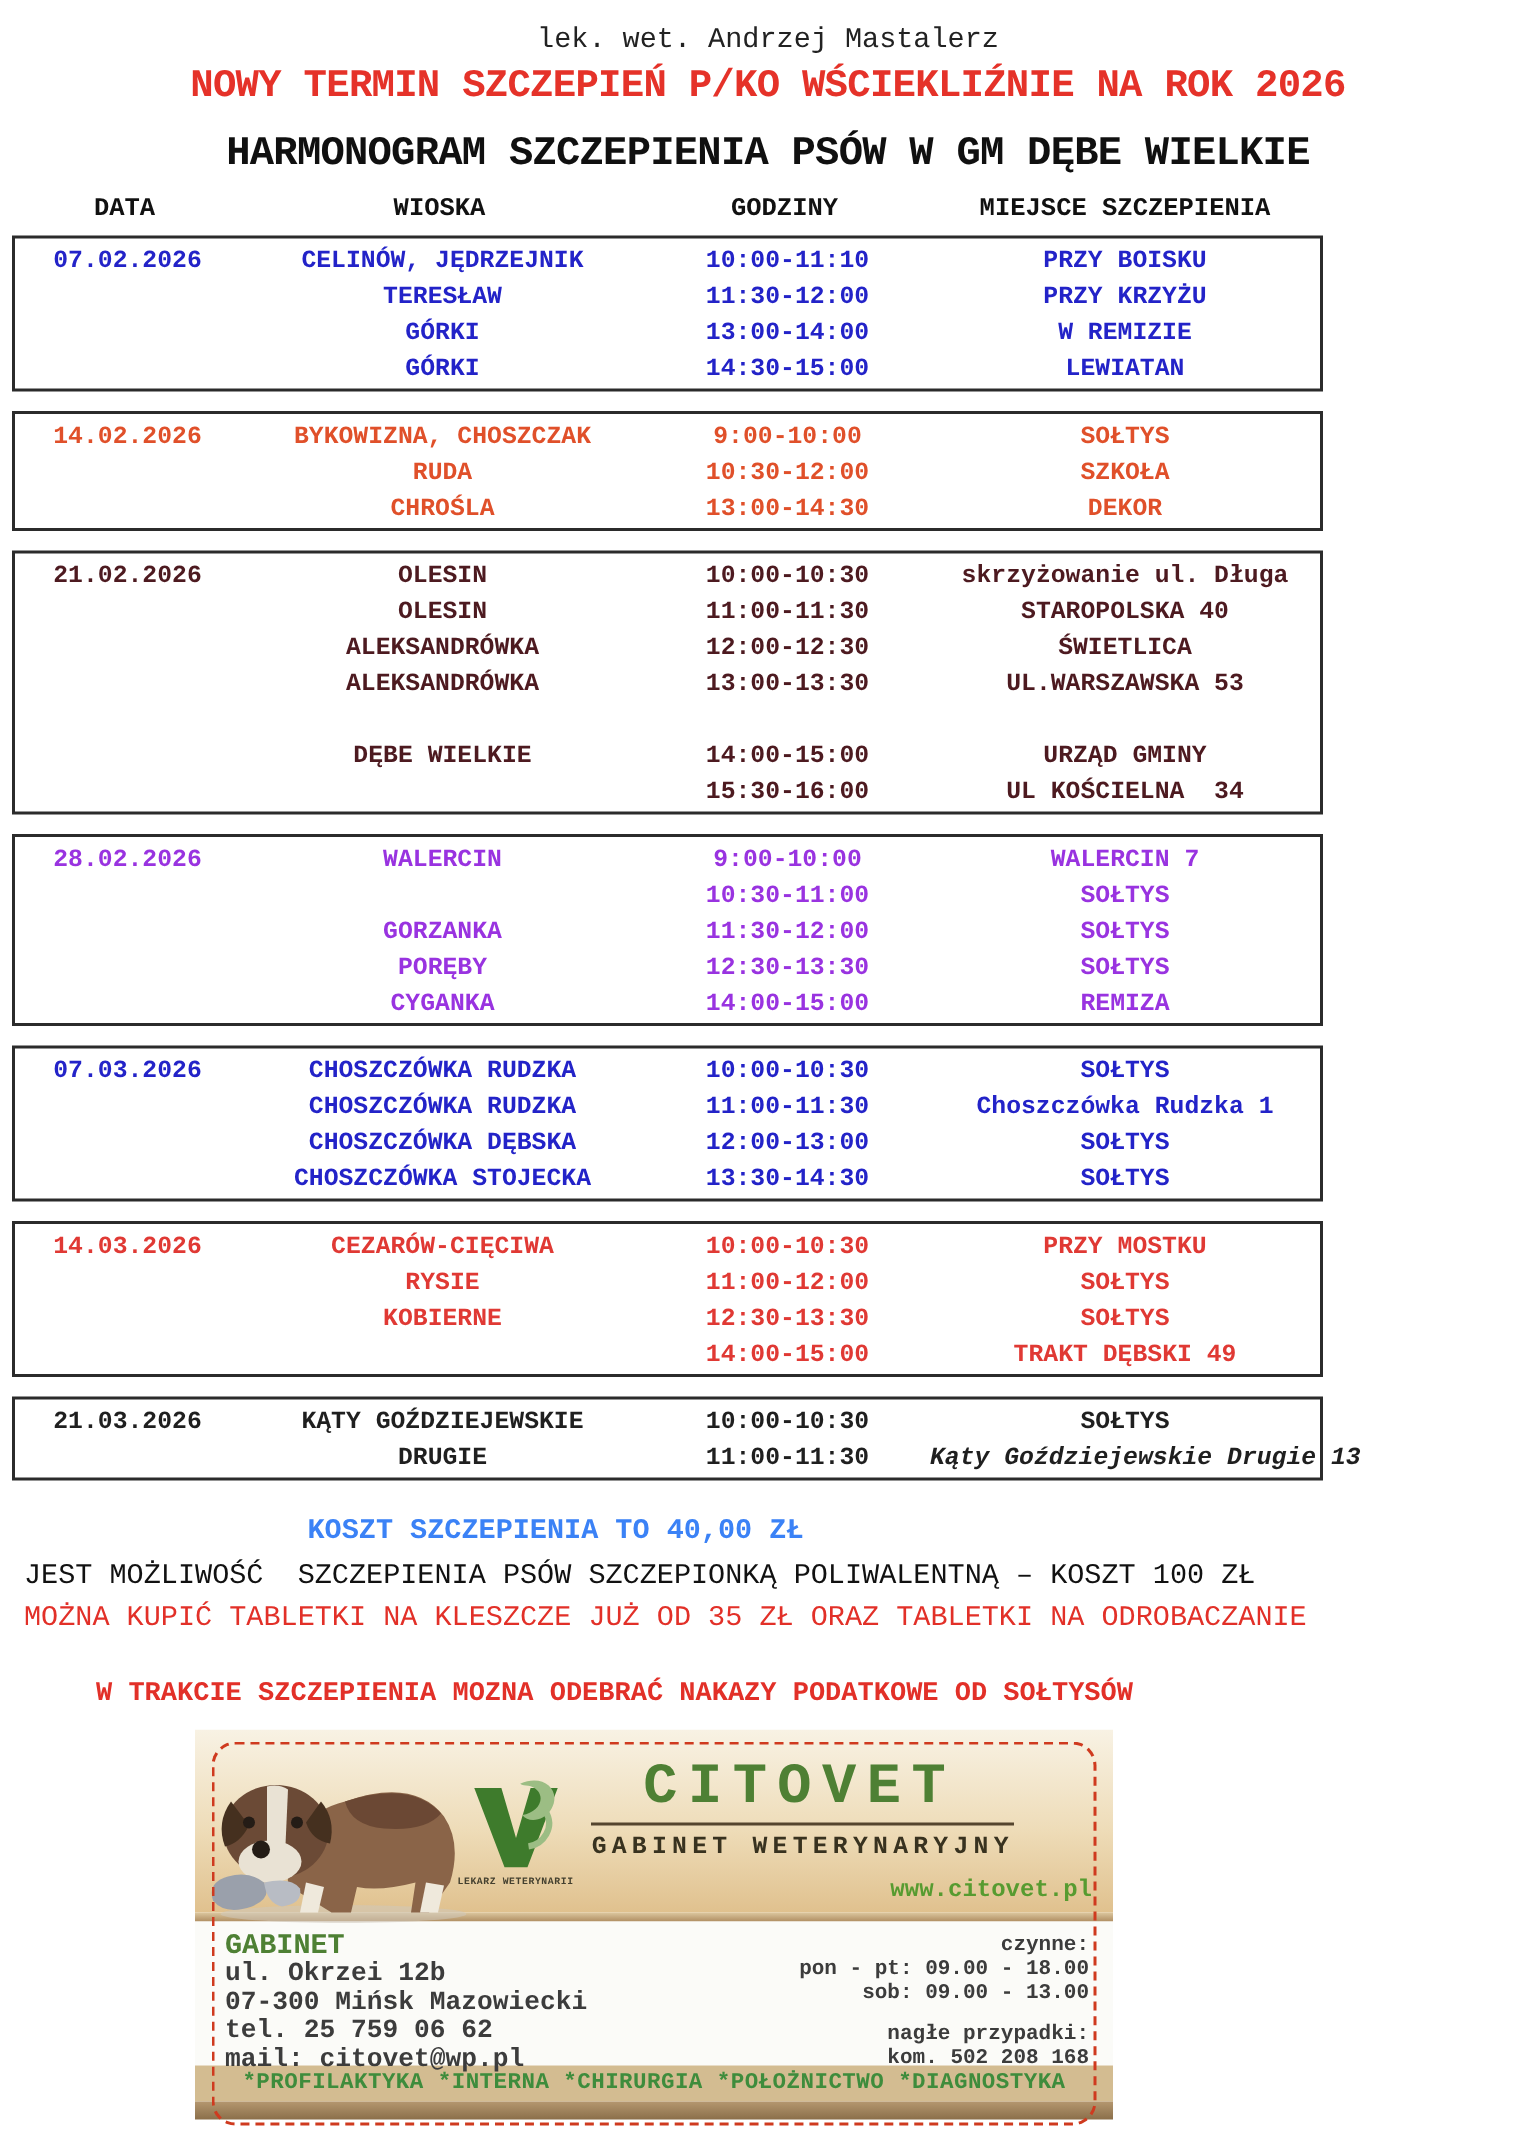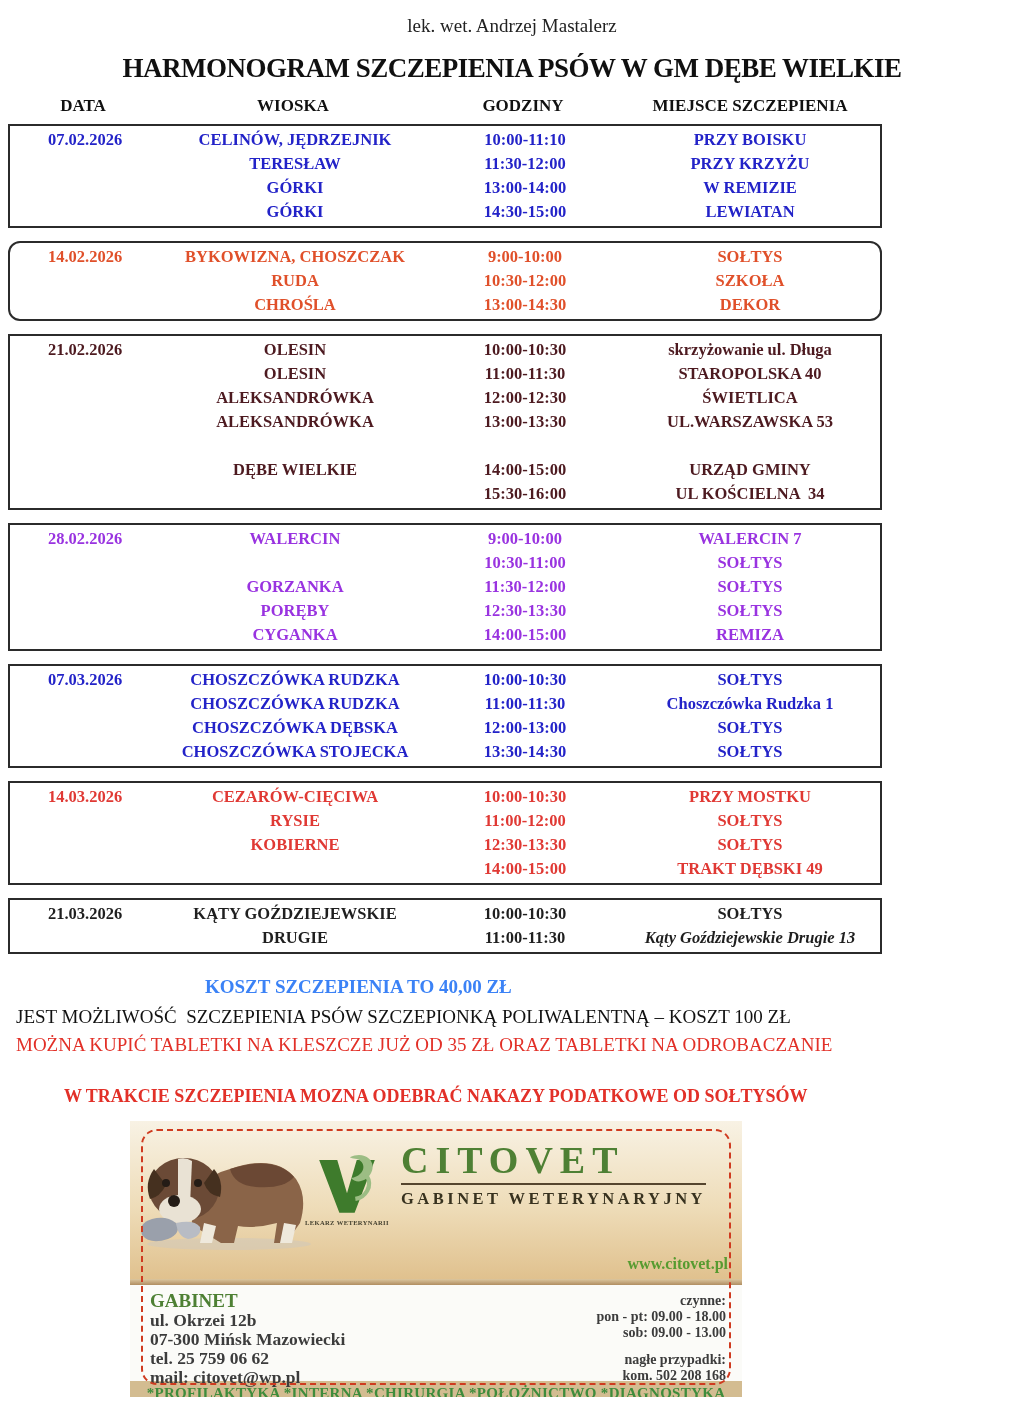--- a/index.html
+++ b/index.html
@@ -1,18 +1,18 @@
 <!DOCTYPE html>
 <html><head>
 <meta charset="utf-8">
 <style>
   html,body { margin:0; padding:0; background:#ffffff; }
   .page {
     position:relative; width:1024px; height:1425px; background:#ffffff;
-    font-family:Liberation Serif, serif; overflow:hidden;
+    font-family:Liberation Mono, monospace; overflow:hidden;
   }
   .vet-name { padding-top:15px; text-align:center; font-size:19px; color:#222; }
   .title-red { margin-top:5px; text-align:center; font-size:26px; font-weight:bold;
                color:#e53229; letter-spacing:-0.5px; }
   .title-black { margin-top:16px; text-align:center; font-size:27px; font-weight:bold;
                color:#101010; letter-spacing:-0.5px; }
 
   .grid-row { display:grid; grid-template-columns:150px 270px 190px 1fr; align-items:center; }
   .col-headers { margin:12px 142px 8px 8px; font-weight:bold; font-size:17px; color:#111; }
   .col-headers .ch { text-align:center; }
@@ -21,22 +21,22 @@
   .row { height:24px; font-weight:bold; font-size:16.5px; }
   .cell { text-align:center; white-space:pre; overflow:visible; }
   .cell.it { font-style:italic; }
 
   .f1 { margin:22px 0 0 205px; font-weight:bold; font-size:19px; color:#3b82f6; }
   .f2 { margin:8px 0 0 16px; font-size:19px; color:#111; white-space:pre; }
   .f3 { margin:6px 0 0 16px; font-size:19px; color:#e23028; }
   .f4 { margin:30px 0 0 64px; font-size:18px; font-weight:bold; color:#e23028; }
 
   .ad { position:relative; width:612px; height:276px; margin:14px 0 0 130px; overflow:hidden; }
-  .ad-top { position:relative; height:158px;
-            background:linear-gradient(180deg,#f8f2e4 0%, #eedcb8 55%, #e0c18e 100%); }
+  .ad-top { position:relative; height:122px;
+            background:linear-gradient(180deg,#f8f2e4 0%, #eedcb8 55%, #e0c18e 100%);text-align:center; }
   .ad-dog { position:absolute; left:4px; top:6px; }
   .ad-logo { position:absolute; left:175px; top:18px; display:flex; align-items:flex-start; gap:12px; }
   .ad-v-wrap { display:flex; flex-direction:column; align-items:center; margin-top:14px; }
   .ad-v-caption { font-size:6.5px; font-weight:bold; color:#44402f; letter-spacing:0.4px; margin-top:2px; white-space:nowrap; }
   .ad-brand { font-size:38px; font-weight:bold; color:#4e8034; letter-spacing:7px; line-height:42px;
               border-bottom:2px solid #55452e; padding:0 4px 2px 0; }
   .ad-sub { margin-top:4px; font-size:16.5px; font-weight:bold; color:#38321f; letter-spacing:3.5px; }
   .ad-www { position:absolute; right:14px; bottom:6px; color:#579b30; font-weight:bold; font-size:16px; }
   .ad-div { height:6px; background:linear-gradient(180deg,#dcc79f,#b08e62); }
   .ad-mid { height:96px; background:#fbfbf8; display:flex; justify-content:space-between;
@@ -50,20 +50,21 @@
   .ad-band { height:12px; background:linear-gradient(180deg,#b4976f,#8b6f4a); }
   .ad-border { position:absolute; left:11px; right:11px; top:8px; bottom:12px;
                border:2px dashed #cf3a1f; border-radius:16px; pointer-events:none; }
 </style>
 </head>
 <body>
 
 <div class="page">
 
   <div class="vet-name">lek. wet. Andrzej Mastalerz</div>
+  <div class="title-red">NOWY TERMIN SZCZEPIEŃ P/KO WŚCIEKLIŹNIE NA ROK 2026</div>
   <div class="title-black">HARMONOGRAM SZCZEPIENIA PSÓW W GM DĘBE WIELKIE</div>
 
   <div class="col-headers grid-row">
     <div class="ch">DATA</div>
     <div class="ch">WIOSKA</div>
     <div class="ch">GODZINY</div>
     <div class="ch">MIEJSCE SZCZEPIENIA</div>
   </div>
 
   <div id="blocks">
@@ -86,21 +87,21 @@
           <div class="cell">13:00-14:00</div>
           <div class="cell">W REMIZIE</div>
         </div>
         <div class="row grid-row">
           <div class="cell"></div>
           <div class="cell">GÓRKI</div>
           <div class="cell">14:30-15:00</div>
           <div class="cell">LEWIATAN</div>
         </div>
       </div>
-      <div class="block" style="color: rgb(224, 80, 42); border-radius: 12px;">
+      <div class="block" style="color: rgb(224, 80, 42);">
         <div class="row grid-row">
           <div class="cell">14.02.2026</div>
           <div class="cell">BYKOWIZNA, CHOSZCZAK</div>
           <div class="cell">9:00-10:00</div>
           <div class="cell">SOŁTYS</div>
         </div>
         <div class="row grid-row">
           <div class="cell"></div>
           <div class="cell">RUDA</div>
           <div class="cell">10:30-12:00</div>

